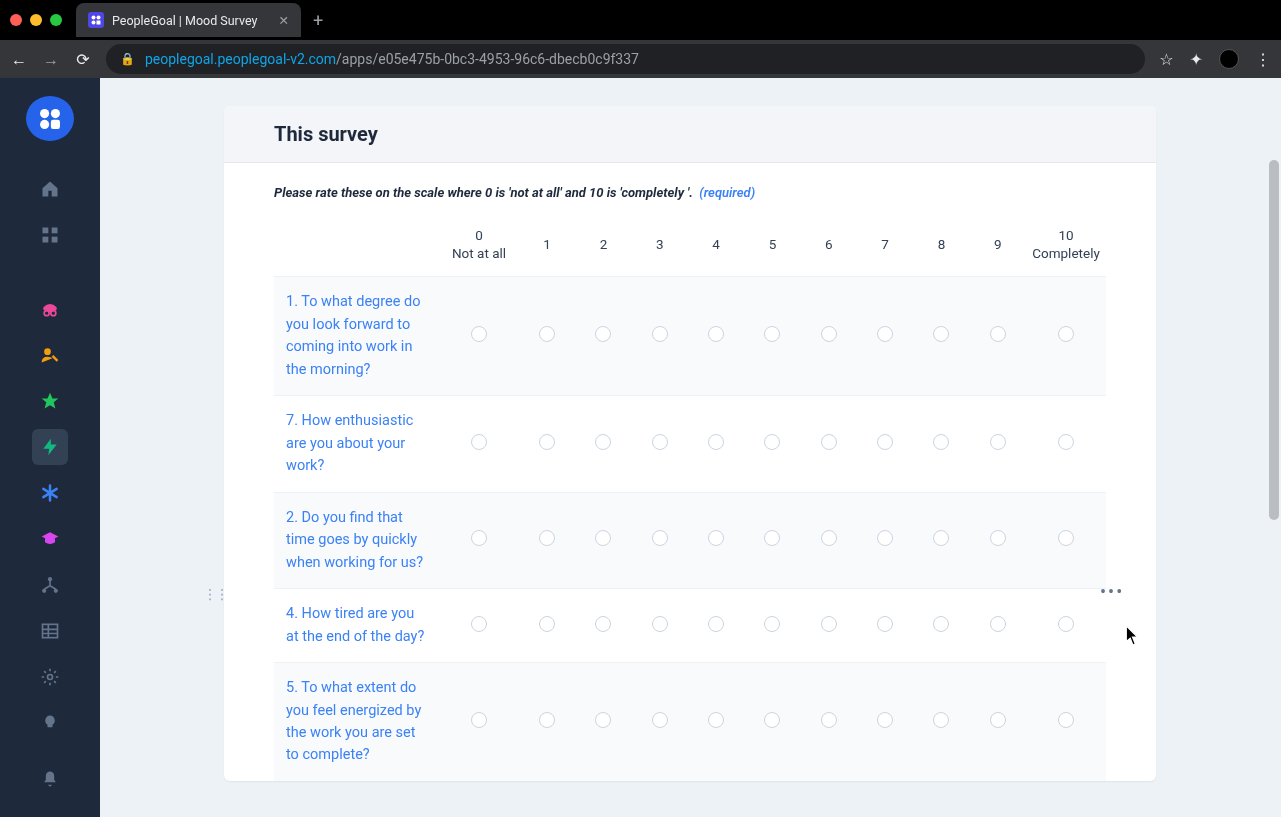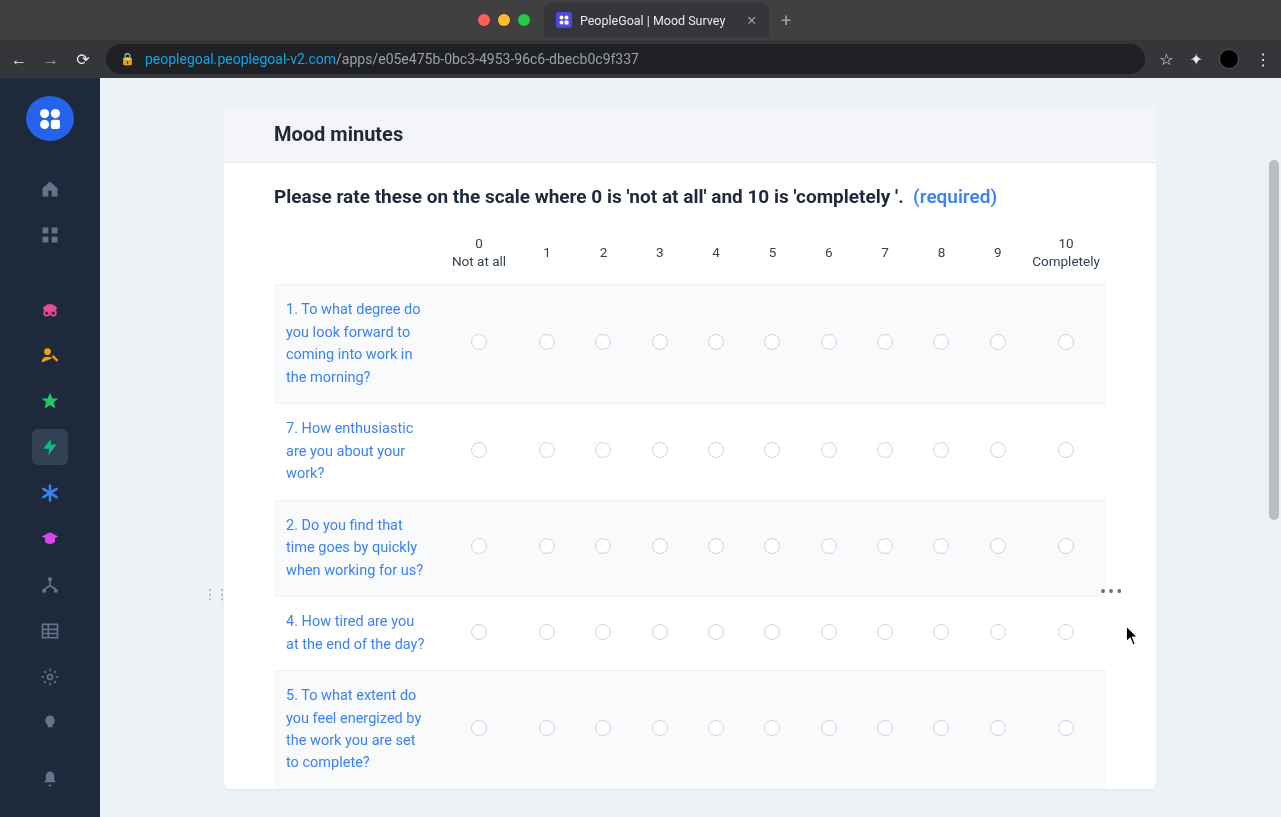--- a/index.html
+++ b/index.html
@@ -8,21 +8,21 @@
     background: #202124;
     width: 1281px;
     height: 817px;
     overflow: hidden;
     position: relative;
   }
 
   
   .browser-chrome { background:#202124; }
   .titlebar {
-    height:40px; display:flex; align-items:center; padding:0 10px; background:#404040;justify-content:center;
+    height:40px; display:flex; align-items:center; padding:0 10px; background:#000000;
   }
   .traffic { display:flex; gap:8px; margin-right:14px; }
   .tl { width:12px; height:12px; border-radius:50%; }
   .tl.red{background:#ff5f57;} .tl.yellow{background:#febc2e;} .tl.green{background:#28c840;}
   .tab {
     display:flex; align-items:center; gap:8px; background:#35363a; color:#e8eaed;
     height:34px; padding:0 12px; border-radius:8px 8px 0 0; font-size:12.5px; min-width:225px;
   }
   .tab .favicon{
     width:16px; height:16px; background:#4f46e5; border-radius:3px; display:flex;
@@ -71,21 +71,21 @@
     background:#fff; border-radius:6px; box-shadow:0 1px 2px rgba(0,0,0,.06);
     width:932px;
   }
   .card-header{
     background:#f3f5f8; padding:16px 50px; border-radius:6px 6px 0 0; border-bottom:1px solid #e5e7eb;
   }
   .card-header h2{ font-size:20px; font-weight:700; color:#1e293b; }
   .card-body{ padding:22px 50px 0 50px; }
   .intro{ font-size:16.5px; color:#334155; line-height:1.5; margin-bottom:28px; }
 
-  .scale-label{ font-size:19px; font-weight:700; color:#1e293b; margin-bottom:18px; }
+  .scale-label{ font-size:13px; font-weight:700; color:#1e293b; margin-bottom:18px;font-style:italic; }
   .scale-label .req{ color:#3b82f6; font-weight:600; }
 
   table.survey { width:100%; border-collapse:collapse; }
   table.survey th, table.survey td { text-align:center; vertical-align:middle; }
   table.survey thead th {
     font-size:13.5px; font-weight:400; color:#334155; padding:8px 4px 14px 4px; line-height:1.35;
   }
   table.survey thead th.qcol{ width:165px; }
   table.survey thead th.endcap{ width:80px; }
   table.survey tbody tr { border-top:1px solid #eef1f5; }
@@ -255,21 +255,21 @@
             <path d="M12 3 A5 5 0 0 1 17 8 V13 L19 16 H5 L7 13 V8 A5 5 0 0 1 12 3 Z M10 19 A2 2 0 0 0 14 19" fill="currentColor"></path>
           </svg>
         </div>
       </div>
   </div>
 
   <div class="content">
     <div class="content-inner">
       <div class="card">
         <div class="card-header">
-          <h2>Mood minutes</h2>
+          <h2>This survey</h2>
         </div>
         <div class="card-body">
           <p class="scale-label">
             <span>Please rate these on the scale where 0 is 'not at all' and 10 is 'completely '.</span>&nbsp;&nbsp;<span class="req">(required)</span>
           </p>
 
           <table class="survey">
             <thead>
               <tr id="survey-head-row">
                   <th class="qcol"></th>

